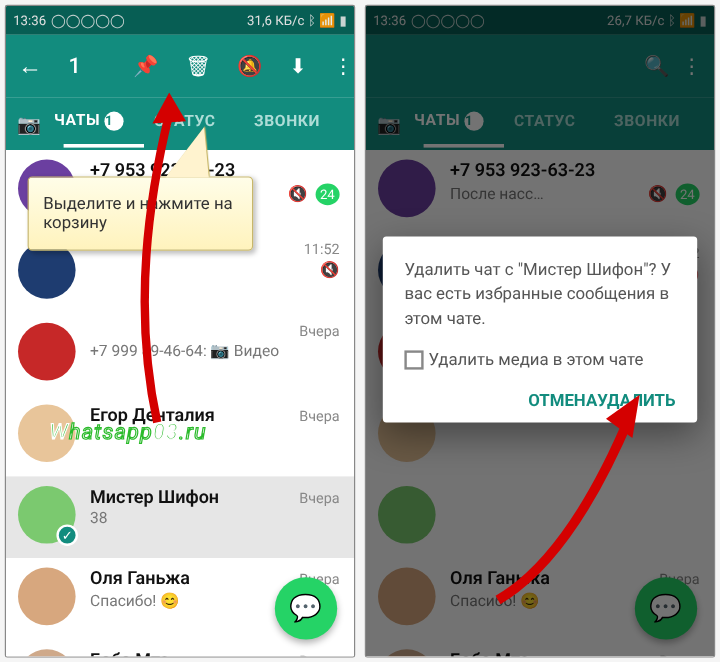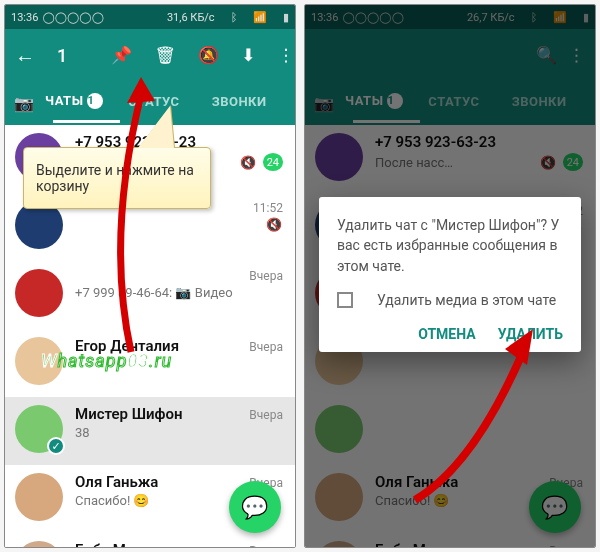--- a/index.html
+++ b/index.html
@@ -1,20 +1,20 @@
 <!DOCTYPE html>
 <html><head>
 <meta charset="utf-8">
 <style>
   * { box-sizing: border-box; margin: 0; padding: 0; font-family: Roboto, Arial, sans-serif; }
   body { background: #f5f5f5; width: 600px; height: 552px; display: flex; gap: 8px; padding: 4px; }
   .phone { width: 292px; height: 544px; border: 1px solid #888; border-radius: 2px; background: #fff; overflow: hidden; position: relative; }
   .statusbar { height: 24px; background: #075e54; color: #e0e0e0; font-size: 11px; display: flex; align-items: center; padding: 0 6px; justify-content: space-between; }
   .sb-left { display: flex; gap: 4px; align-items: center; }
-  .sb-right { display: flex; gap: 16px; align-items: center; }
+  .sb-right { display: flex; gap: 3px; align-items: center; }
   .sb-icon { font-size: 11px; opacity: .9; }
   .appbar { height: 52px; background: #128c7e; color: #fff; display: flex; align-items: center; padding: 0 10px; gap: 22px; }
   .appbar .back { font-size: 20px; }
   .appbar .count { font-size: 18px; font-weight: 500; }
   .appbar .spacer { flex: 1; }
   .appbar .ico { font-size: 17px; }
   .tabs { height: 44px; background: #128c7e; display: flex; align-items: center; color: #aeddd7; font-size: 13px; font-weight: 700; letter-spacing: .5px; }
   .tab-cam { width: 40px; text-align: center; font-size: 16px; }
   .tab { flex: 1; text-align: left; position: relative; padding-bottom: 4px; }
   .tab.active { color: #fff; }
@@ -34,23 +34,23 @@
   .meta { display: flex; gap: 6px; align-items: center; }
   .mute { color: #bbb; font-size: 13px; }
   .count-badge { background:#25d366; color:#fff; border-radius:50%; min-width:18px; height:18px; font-size:11px; display:flex; align-items:center; justify-content:center; padding:0 4px; }
   .fab { position:absolute; bottom:14px; right:14px; width:52px; height:52px; border-radius:50%; background:#25d366; color:#fff; display:flex; align-items:center; justify-content:center; font-size:22px; box-shadow:0 3px 6px rgba(0,0,0,.3); }
   .tooltip { position:absolute; left:18px; top:142px; width:188px; background:linear-gradient(#fffde8,#fff3bd); border:1px solid #c8b76a; border-radius:4px; padding:14px 12px; font-size:14px; color:#333; box-shadow:2px 2px 4px rgba(0,0,0,.25); z-index:5; }
   .tooltip::before { content:""; position:absolute; top:-42px; right:36px; width:0; height:0; border-left:32px solid transparent; border-right:4px solid transparent; border-bottom:42px solid #fff3cf; filter: drop-shadow(1px -1px 0 #c8b76a); }
   .arrow-red { position:absolute; z-index:6; pointer-events:none; }
   .dimmer { position:absolute; inset:0; background:rgba(0,0,0,.55); z-index:4; }
   .dialog { position:absolute; left:14px; right:14px; top:192px; background:#fff; border-radius:3px; padding:18px 18px 10px; z-index:5; box-shadow:0 10px 30px rgba(0,0,0,.4); }
   .dialog .dtext { font-size:14px; color:#555; line-height:1.45; }
-  .dialog .checkrow { margin-top:16px; display:flex; align-items:center; gap:24px; font-size:14px; color:#555; }
+  .dialog .checkrow { margin-top:16px; display:flex; align-items:center; gap:4px; font-size:14px; color:#555; }
   .dialog .checkbox { width:16px; height:16px; border:2px solid #888; }
-  .dialog .btnrow { margin-top:18px; display:flex; justify-content:flex-end; gap:22px; font-size:14px; font-weight:700; color:#128c7e; }
+  .dialog .btnrow { margin-top:18px; display:flex; justify-content:flex-end; font-size:14px; font-weight:700; color:#128c7e; }
   .wmark { position:absolute; left:36px; bottom:176px; font-size:18px; font-style:italic; font-weight:normal; letter-spacing:1px; z-index:2; }
   .wmark .g{color:#2bbb2b;-webkit-text-stroke:1px #fff;} .wmark .w{color:#fafafa;-webkit-text-stroke:1px #2bbb2b;}
 </style>
 </head>
 <body>
 
 <div class="phone">
   <div class="statusbar">
     <div class="sb-left">
       <span>13:36</span>

